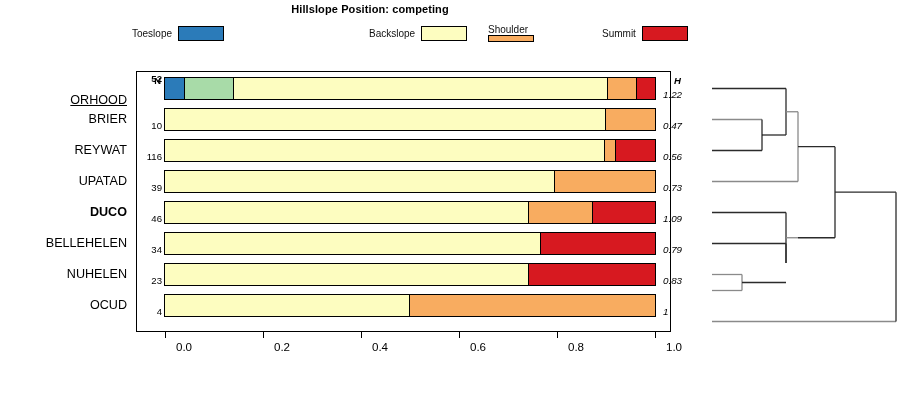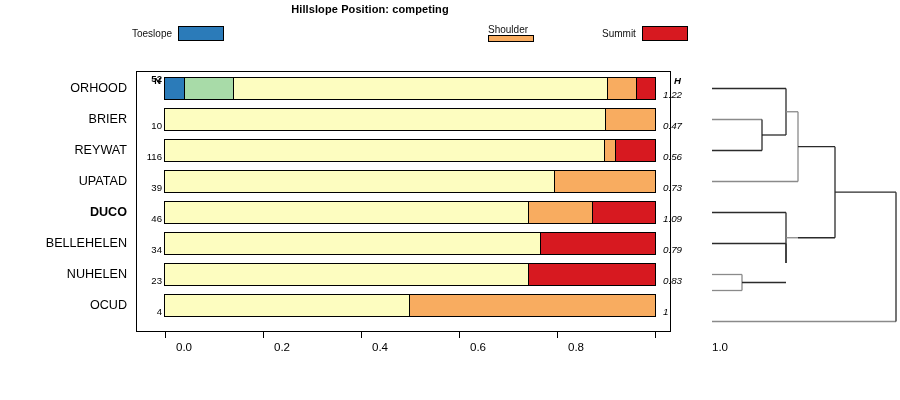--- a/index.html
+++ b/index.html
@@ -206,34 +206,38 @@
 
 <div id="root">
 
   <div id="chart-title">Hillslope Position: competing</div>
 
   <div id="legend">
       <div class="legend-entry" style="left: 0px;">
         <span class="legend-label">Toeslope</span>
         <span class="legend-swatch" style="background: rgb(43, 123, 185);"></span>
       </div>
+      <div class="legend-entry" style="left: 237px;">
+        <span class="legend-label">Backslope</span>
+        <span class="legend-swatch" style="background: rgb(253, 253, 192);"></span>
+      </div>
       <div class="legend-entry" style="left: 356px; flex-direction: column;">
         <span class="legend-label">Shoulder</span>
         <span class="legend-swatch" style="background: rgb(248, 172, 96);"></span>
       </div>
       <div class="legend-entry" style="left: 470px;">
         <span class="legend-label">Summit</span>
         <span class="legend-swatch" style="background: rgb(215, 25, 32);"></span>
       </div>
     </div>
 
   <div id="plot-frame"></div>
 
   <div id="labels-col">
-      <div class="taxon-label" style="top: 10px;">ORHOOD</div>
+      <div class="taxon-label" style="top: 22px; text-decoration: underline;">ORHOOD</div>
       <div class="taxon-label" style="top: 41px;">BRIER</div>
       <div class="taxon-label" style="top: 72px;">REYWAT</div>
       <div class="taxon-label" style="top: 103px; margin-left: 33px;">UPATAD</div>
       <div class="taxon-label bold" style="top: 134px;">DUCO</div>
       <div class="taxon-label" style="top: 165px;">BELLEHELEN</div>
       <div class="taxon-label" style="top: 196px;">NUHELEN</div>
       <div class="taxon-label" style="top: 227px;">OCUD</div>
     </div>
 
   <div id="n-col">
@@ -305,21 +309,21 @@
       <div class="tick-label" style="left: 29px;">0.0</div>
       <div class="tick-mark" style="left: 127px;"></div>
       <div class="tick-label" style="left: 127px;">0.2</div>
       <div class="tick-mark" style="left: 225px;"></div>
       <div class="tick-label" style="left: 225px;">0.4</div>
       <div class="tick-mark" style="left: 323px;"></div>
       <div class="tick-label" style="left: 323px;">0.6</div>
       <div class="tick-mark" style="left: 421px;"></div>
       <div class="tick-label" style="left: 421px;">0.8</div>
       <div class="tick-mark" style="left: 519px;"></div>
-      <div class="tick-label" style="left: 519px; margin-left: 46px;">1.0</div>
+      <div class="tick-label" style="left: 519px;">1.0</div>
     </div>
 
   <svg id="dendrogram" viewBox="0 0 200 285">
       <line x1="12" y1="59.5" x2="62" y2="59.5" stroke="#8a8a8a" stroke-width="1.3"></line>
       <line x1="12" y1="90.5" x2="62" y2="90.5" stroke="#2b2b2b" stroke-width="1.3"></line>
       <line x1="62" y1="59.5" x2="62" y2="90.5" stroke="#2b2b2b" stroke-width="1.3"></line>
       <line x1="12" y1="28.5" x2="86" y2="28.5" stroke="#2b2b2b" stroke-width="1.3"></line>
       <line x1="62" y1="75" x2="86" y2="75" stroke="#2b2b2b" stroke-width="1.3"></line>
       <line x1="86" y1="28.5" x2="86" y2="75" stroke="#2b2b2b" stroke-width="1.3"></line>
       <line x1="12" y1="121.5" x2="98" y2="121.5" stroke="#8a8a8a" stroke-width="1.3"></line>

